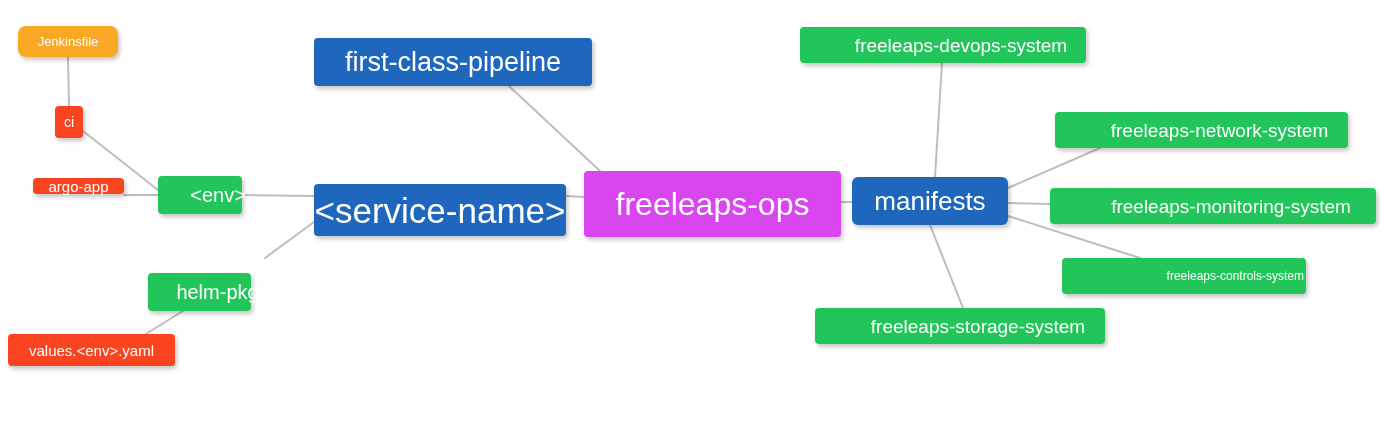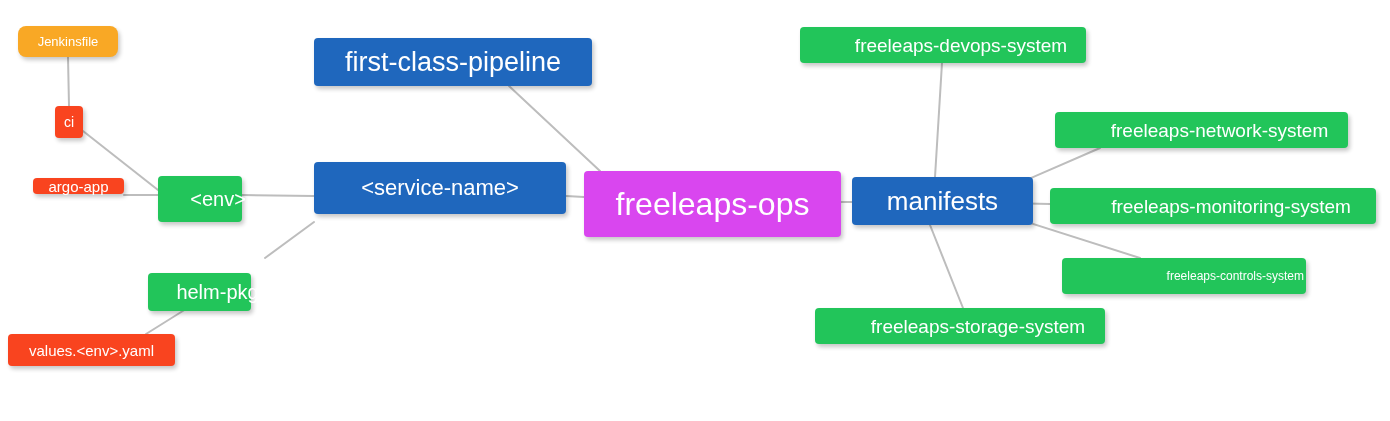--- a/index.html
+++ b/index.html
@@ -76,39 +76,39 @@
   <div id="node-layer">
       <div class="mm-node c-orange" style="left: 18px; top: 26px; width: 100px; height: 31px; font-size: 13px;">
         <span class="mm-label">Jenkinsfile</span>
       </div>
       <div class="mm-node c-red" style="left: 55px; top: 106px; width: 28px; height: 32px; font-size: 14px;">
         <span class="mm-label">ci</span>
       </div>
       <div class="mm-node c-red" style="left: 33px; top: 178px; width: 91px; height: 16px; font-size: 15px;">
         <span class="mm-label">argo-app</span>
       </div>
-      <div class="mm-node c-green" style="left: 158px; top: 176px; width: 84px; height: 46px; font-size: 20px;">
+      <div class="mm-node c-green" style="left: 158px; top: 176px; width: 84px; height: 38px; font-size: 20px;">
         <span class="mm-label">&lt;env&gt;</span>
       </div>
       <div class="mm-node c-green" style="left: 148px; top: 273px; width: 103px; height: 38px; font-size: 20px;">
         <span class="mm-label">helm-pkg</span>
       </div>
       <div class="mm-node c-red" style="left: 8px; top: 334px; width: 167px; height: 32px; font-size: 15px;">
         <span class="mm-label">values.&lt;env&gt;.yaml</span>
       </div>
       <div class="mm-node c-blue" style="left: 314px; top: 38px; width: 278px; height: 48px; font-size: 27px;">
         <span class="mm-label">first-class-pipeline</span>
       </div>
-      <div class="mm-node c-blue" style="left: 314px; top: 162px; width: 252px; height: 52px; font-size: 22px;">
+      <div class="mm-node c-blue" style="left: 314px; top: 184px; width: 252px; height: 52px; font-size: 35px;">
         <span class="mm-label">&lt;service-name&gt;</span>
       </div>
       <div class="mm-node c-root" style="left: 584px; top: 171px; width: 257px; height: 66px; font-size: 32px;">
         <span class="mm-label">freeleaps-ops</span>
       </div>
-      <div class="mm-node c-blue" style="left: 852px; top: 177px; width: 181px; height: 48px; font-size: 26px;">
+      <div class="mm-node c-blue" style="left: 852px; top: 177px; width: 156px; height: 48px; font-size: 26px; border-radius: 6px;">
         <span class="mm-label">manifests</span>
       </div>
       <div class="mm-node c-green" style="left: 800px; top: 27px; width: 286px; height: 36px; font-size: 19px;">
         <span class="mm-label">freeleaps-devops-system</span>
       </div>
       <div class="mm-node c-green" style="left: 1055px; top: 112px; width: 293px; height: 36px; font-size: 19px;">
         <span class="mm-label">freeleaps-network-system</span>
       </div>
       <div class="mm-node c-green" style="left: 1050px; top: 188px; width: 326px; height: 36px; font-size: 19px;">
         <span class="mm-label">freeleaps-monitoring-system</span>

